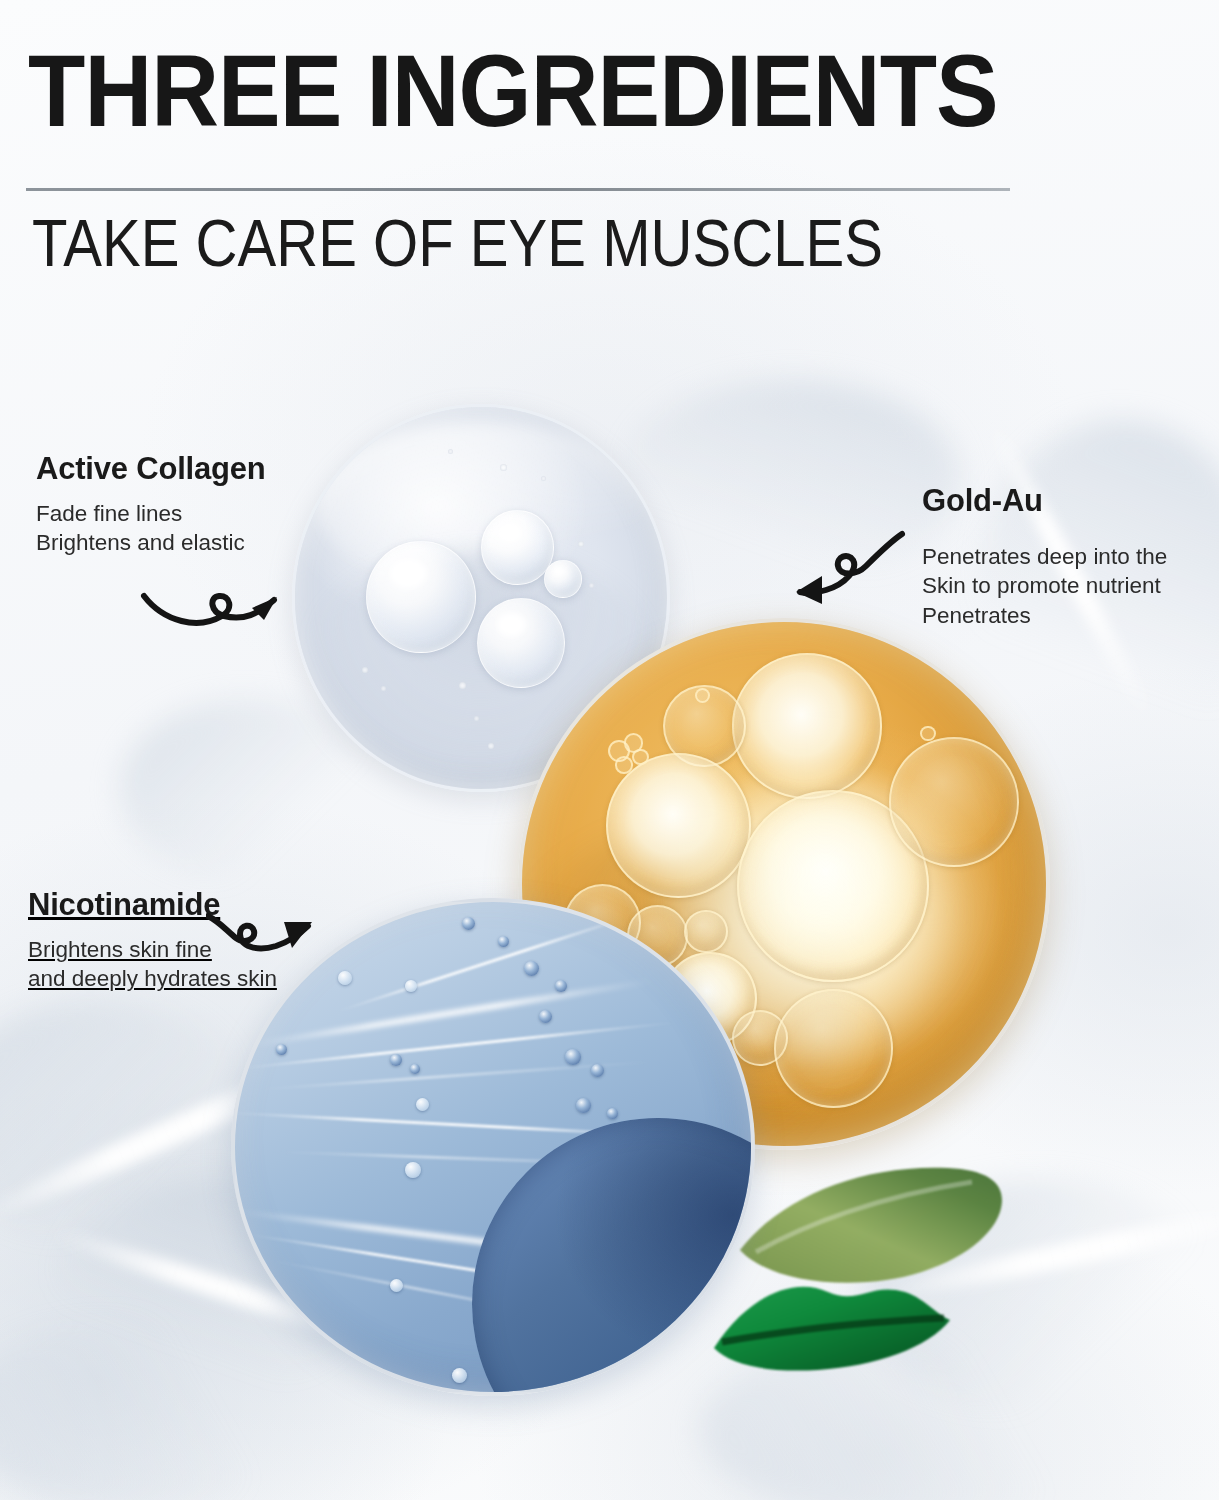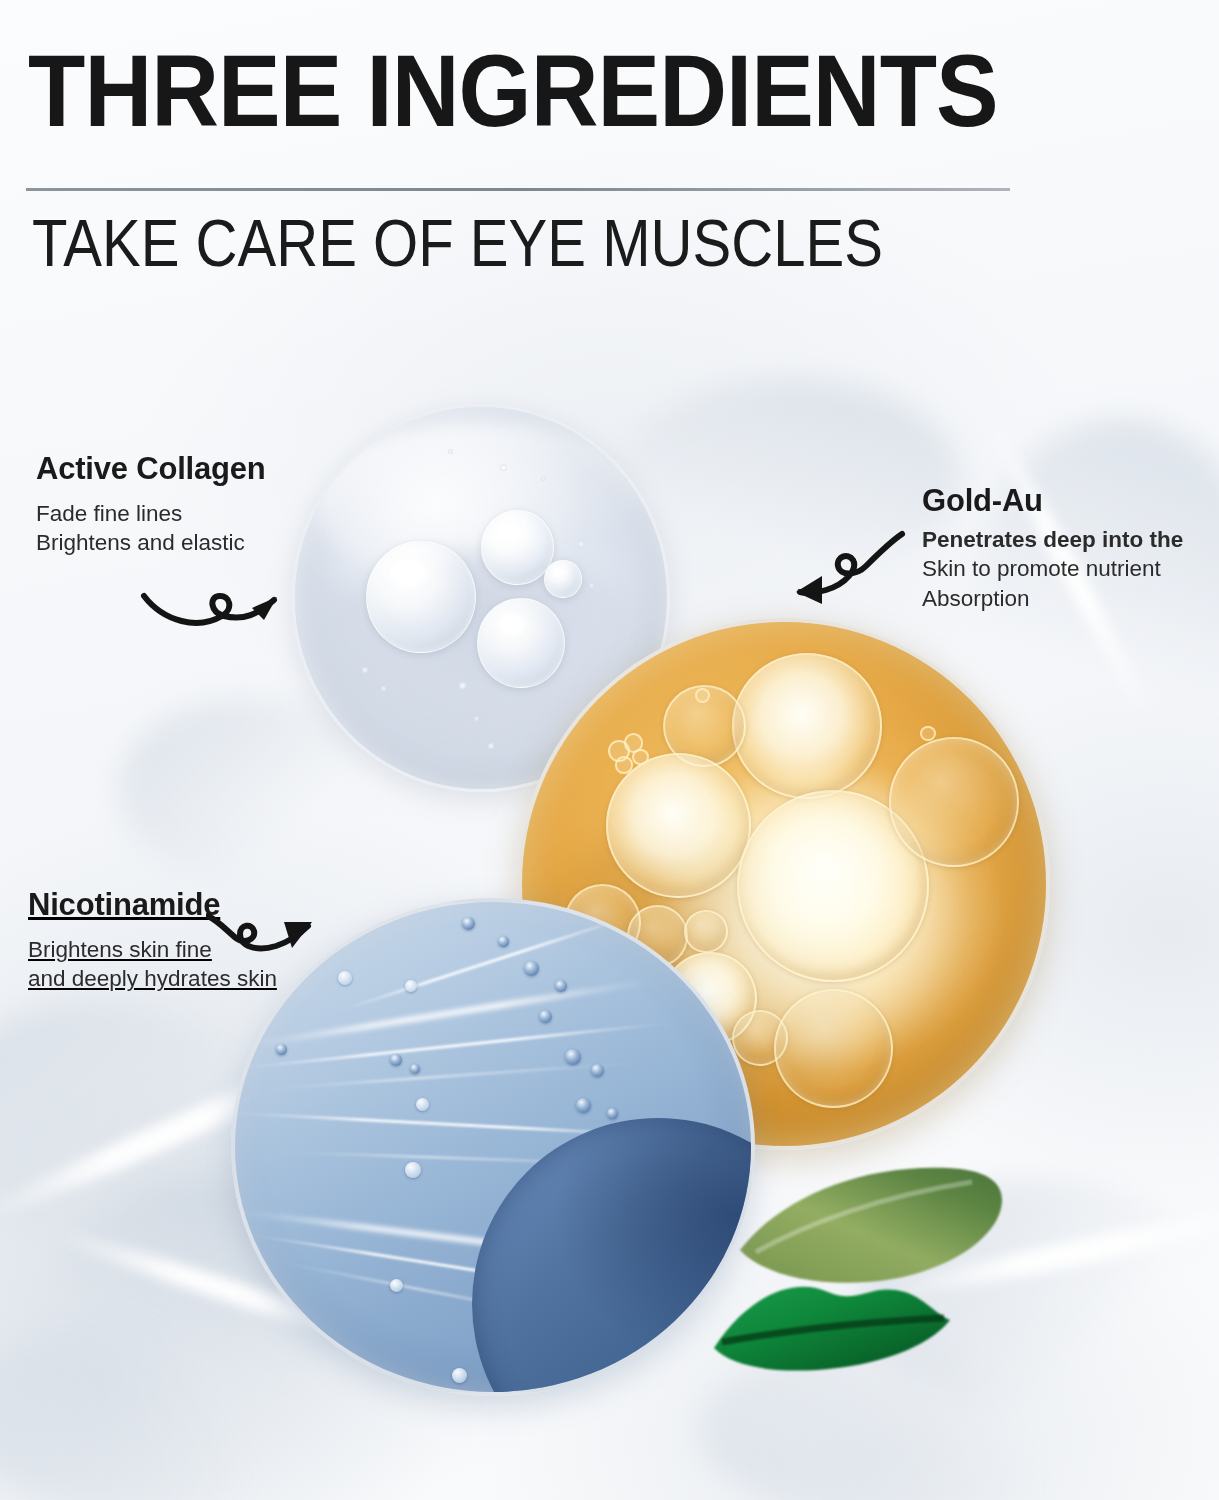--- a/index.html
+++ b/index.html
@@ -412,23 +412,23 @@
     <div class="label-line">Brightens and elastic</div>
   </div>
 
   <svg class="arrow" style="left:140px; top:560px; width:160px; height:90px;" viewBox="0 0 160 90">
     <path d="M4,36 C24,62 58,70 82,56 C94,49 90,35 79,36 C69,37 70,52 84,56 C104,61 118,54 134,40" fill="none" stroke="#141414" stroke-width="6" stroke-linecap="round"></path>
     <path d="M112,48 L137,37 L124,60 Z" fill="#141414"></path>
   </svg>
 
   <div class="label-block" style="left:922px; top:484px;">
     <div class="label-title">Gold-Au</div>
-    <div class="label-line" style="margin-top:7px;font-weight:bold;">Penetrates deep into the</div>
+    <div class="label-line" style="margin-top:24px;">Penetrates deep into the</div>
     <div class="label-line">Skin to promote nutrient</div>
-    <div class="label-line">Absorption</div>
+    <div class="label-line">Penetrates</div>
   </div>
 
   <svg class="arrow" style="left:786px; top:528px; width:120px; height:90px;" viewBox="0 0 120 90">
     <path d="M116,6 C104,14 92,26 80,38 C70,48 54,48 52,38 C50,29 62,24 67,32 C72,41 60,56 40,62 C30,65 22,66 14,64" fill="none" stroke="#141414" stroke-width="6" stroke-linecap="round"></path>
     <path d="M36,48 L10,64 L36,76 Z" fill="#141414"></path>
   </svg>
 
   <div class="label-block" style="left:28px; top:888px;text-decoration:underline;">
     <div class="label-title">Nicotinamide</div>
     <div class="label-line" style="margin-top:13px;">Brightens skin fine</div>

